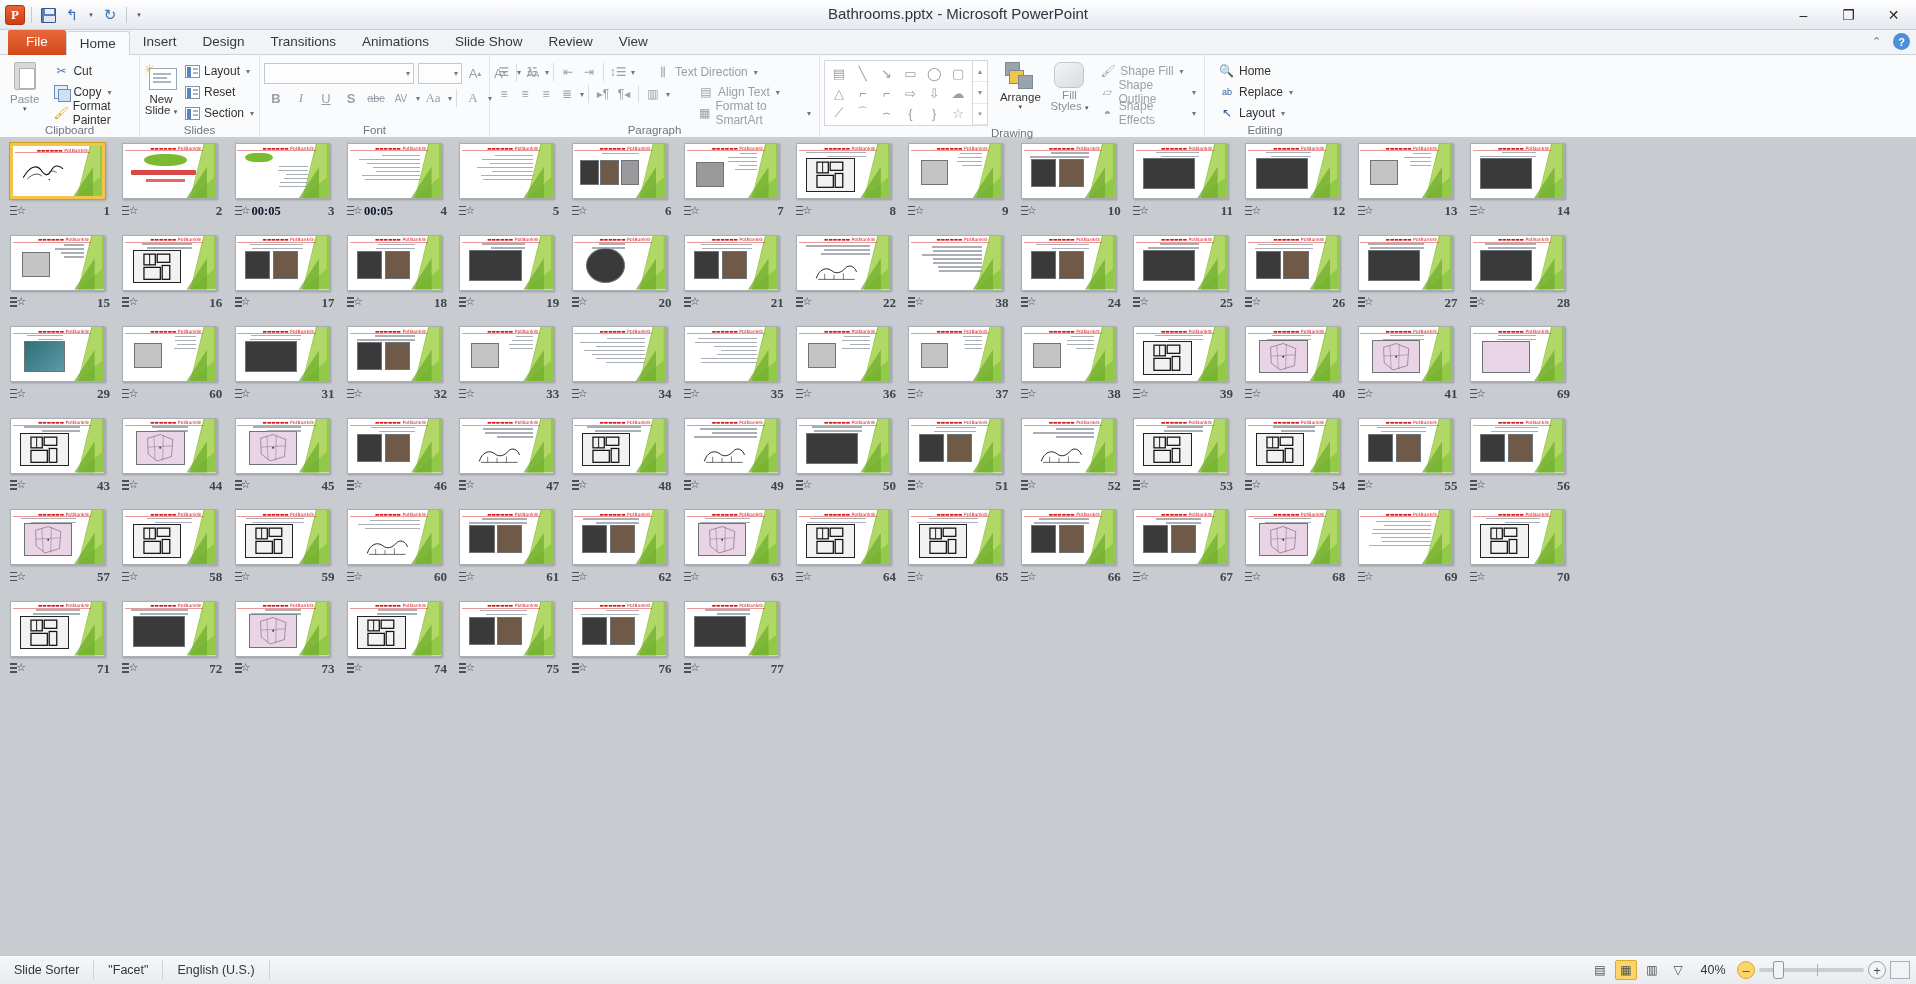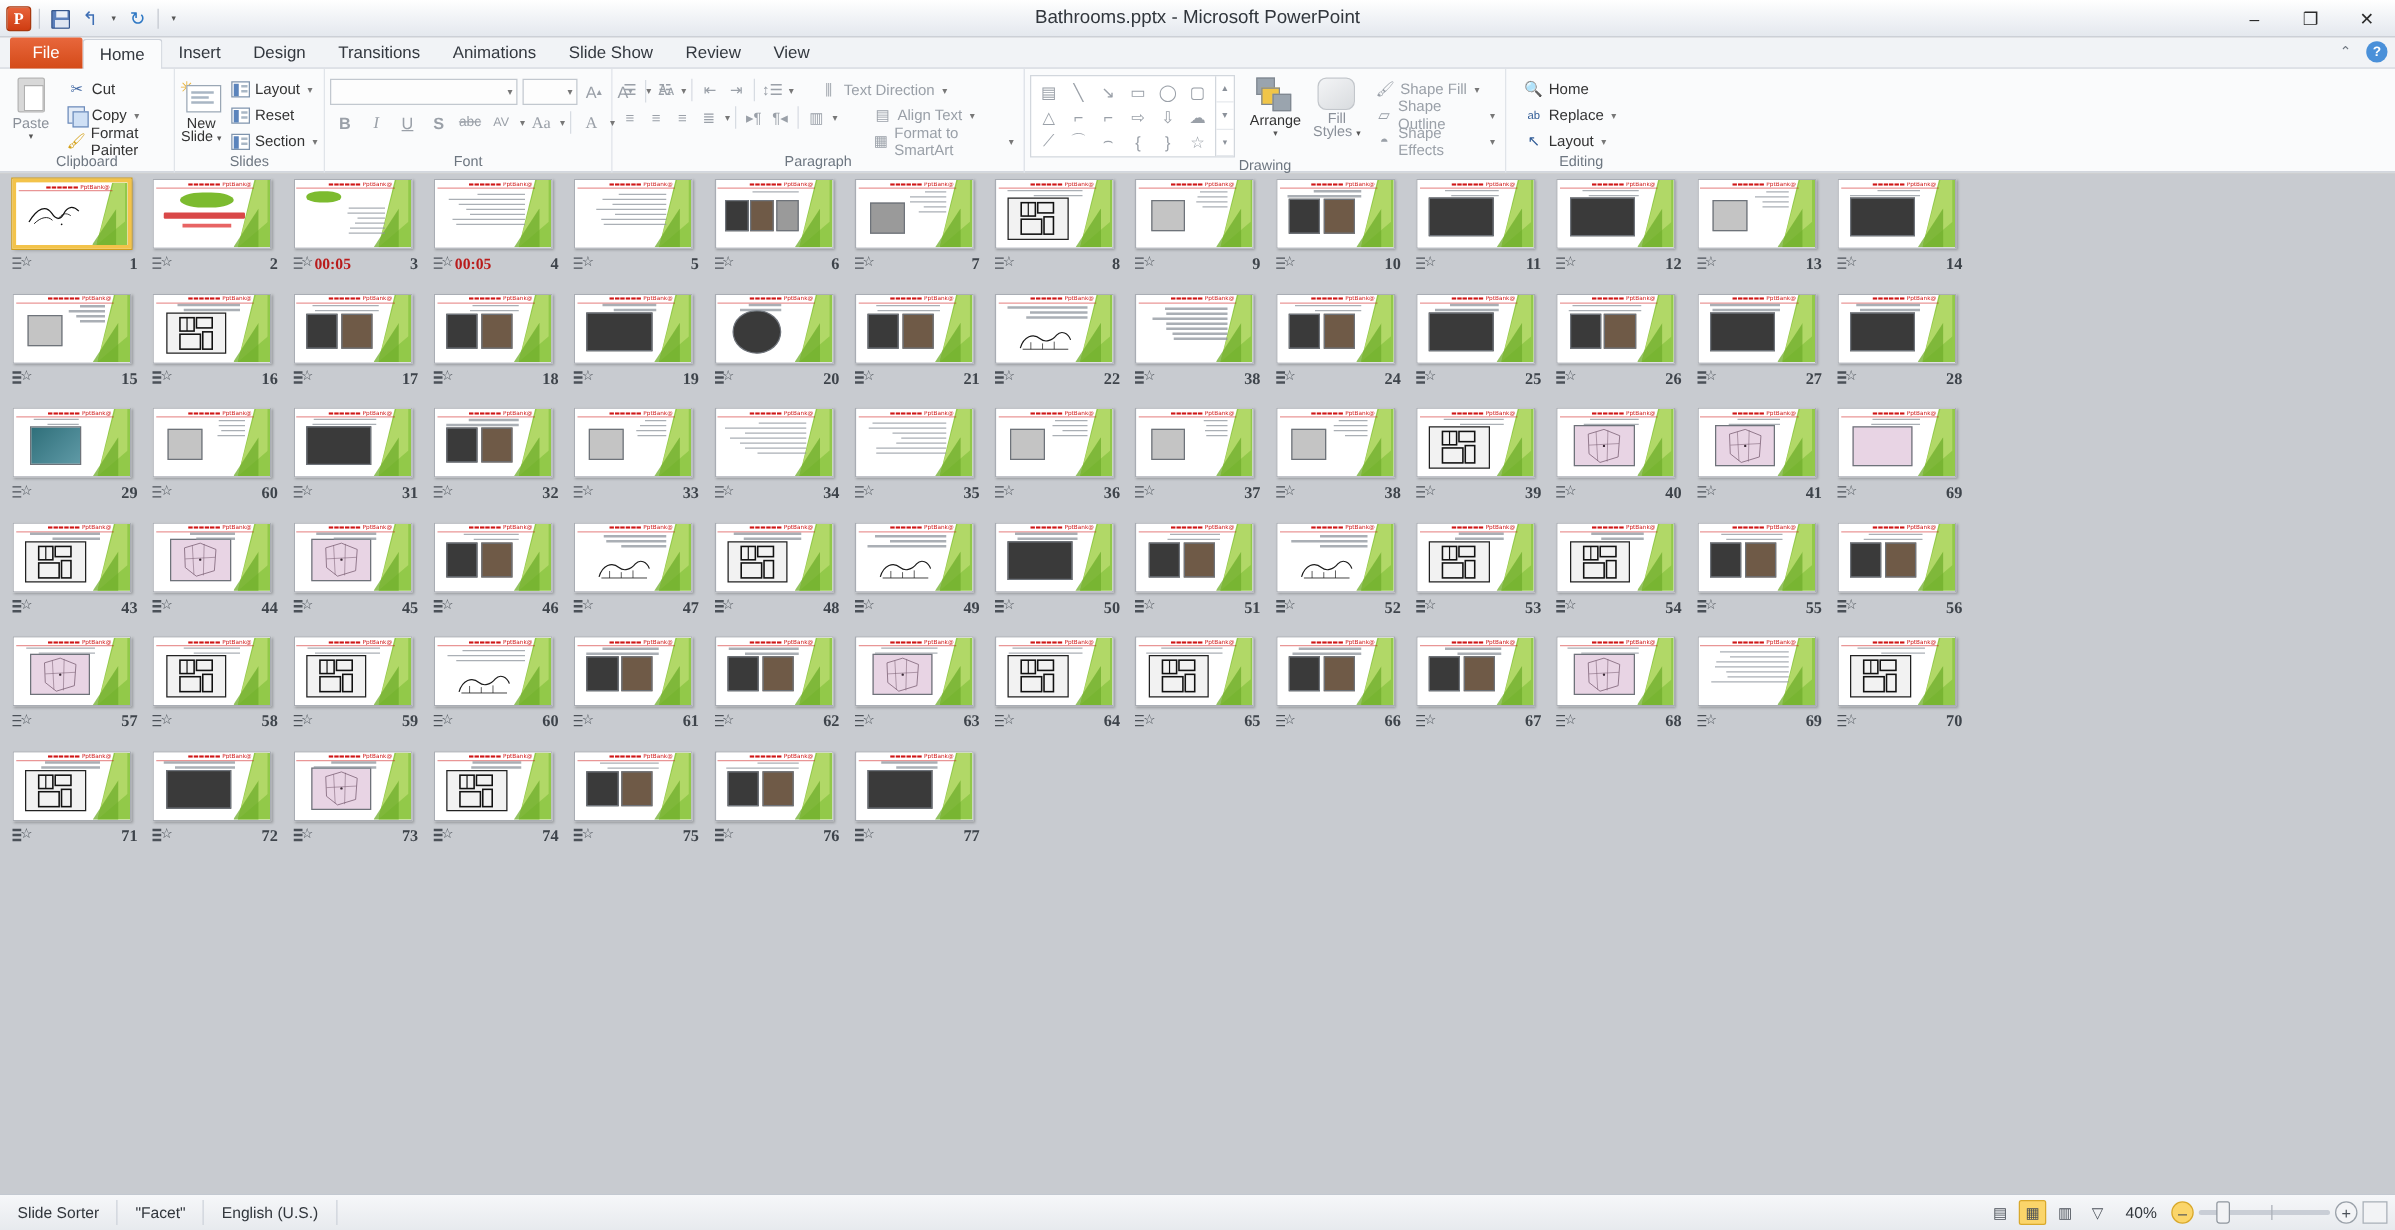--- a/index.html
+++ b/index.html
@@ -171,21 +171,21 @@
   .ph.gray{background:#9a9a9a;}
   .ph.lgray{background:#c4c4c4;}
   .sig{position:absolute;left:6%;top:22%;width:58%;height:55%;}
 
   .meta{position:absolute;display:flex;align-items:center;justify-content:space-between;}
   .starwrap{display:flex;align-items:center;gap:2px;}
   .star-ic{width:15px;height:13px;position:relative;display:inline-block;}
   .star-ic .bars{position:absolute;left:0;top:1px;width:7px;height:11px;}
   .star-ic .bars i{position:absolute;left:0;height:1.5px;width:7px;background:#4b5158;}
   .star-ic .st{position:absolute;right:-1px;top:0px;font-size:11px;line-height:11px;color:#4b5158;}
-  .timing{font-size:12.5px;color:#b91c1c;font-weight:bold;font-family:"Liberation Serif",serif;}
+  .timing{font-size:12.5px;color:#0f172a;font-weight:bold;font-family:"Liberation Serif",serif;}
   .snum{font-size:13px;color:#3e444b;font-weight:bold;font-family:"Liberation Serif",serif;}
 
   
   #status{
     position:absolute;left:0;bottom:0;width:100%;height:29px;
     background:linear-gradient(to bottom,#f6f7f9,#e7eaee);
     border-top:1px solid #c3c8d0;display:flex;align-items:center;
   }
   .st-item{font-size:12.5px;color:#31363c;padding:0 14px;height:20px;line-height:20px;
            border-right:1px solid #cdd2da;}

